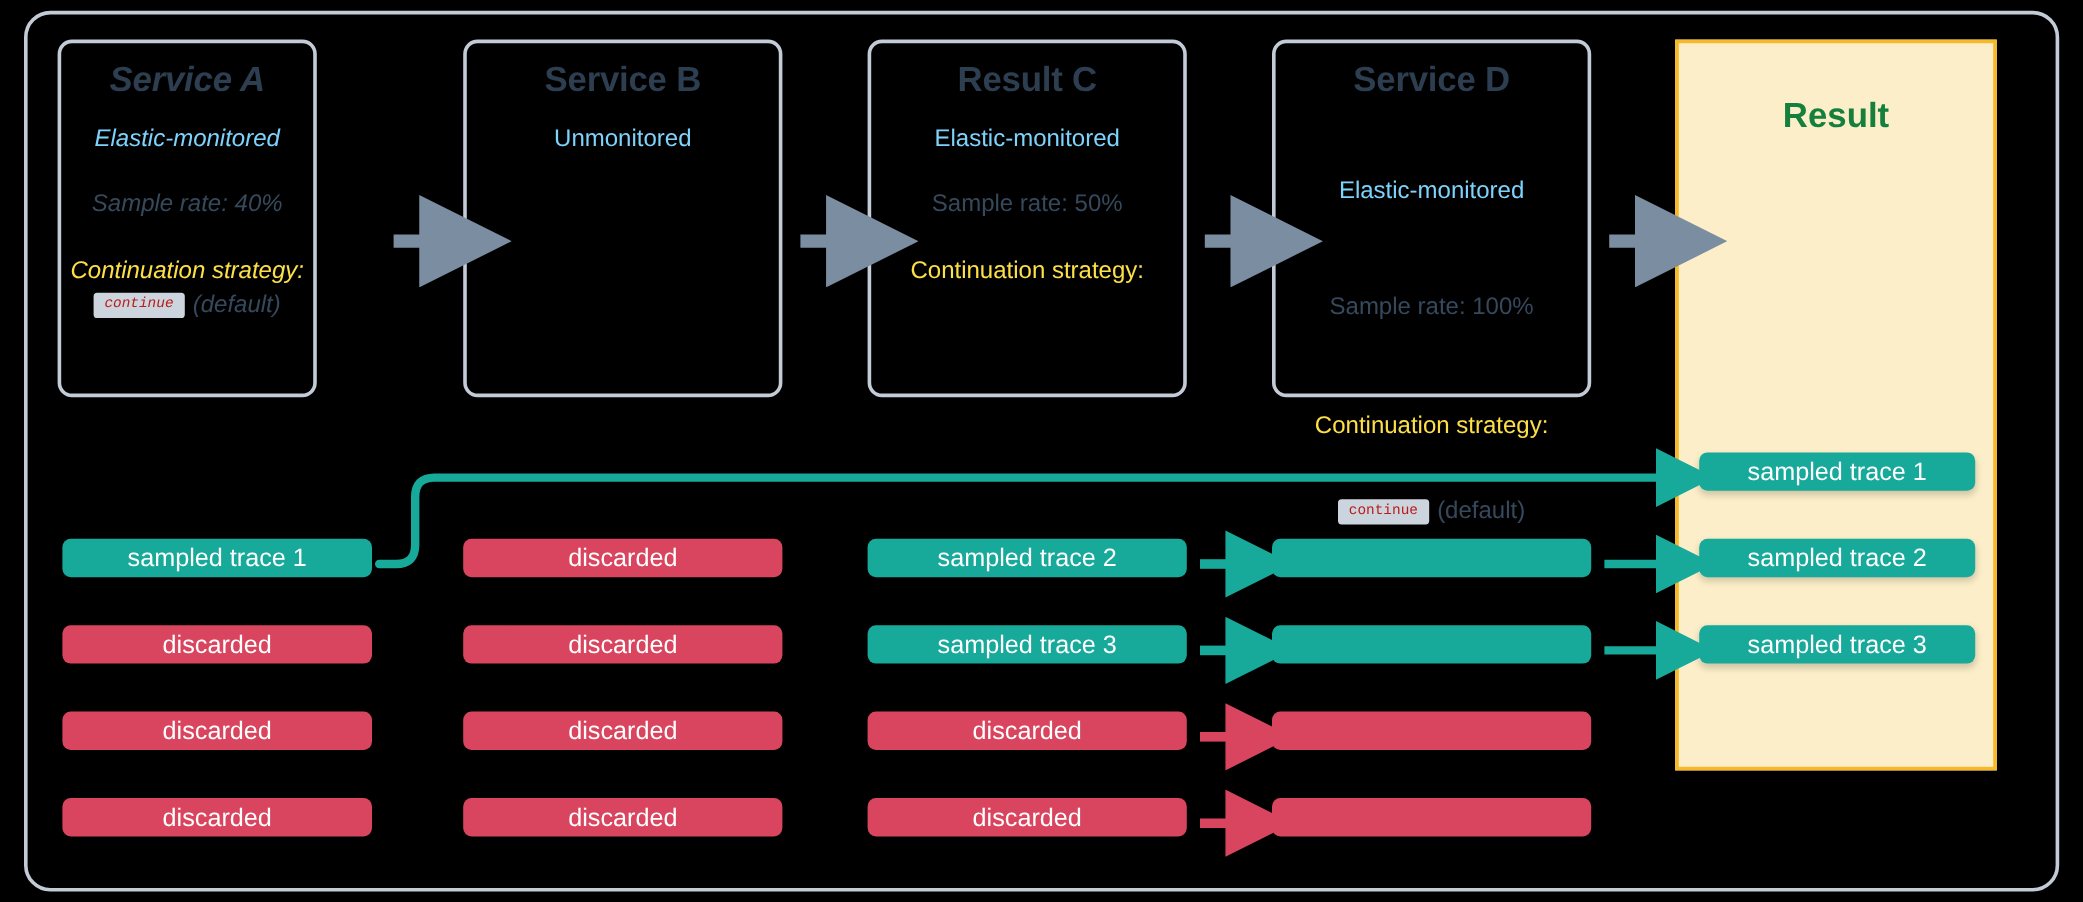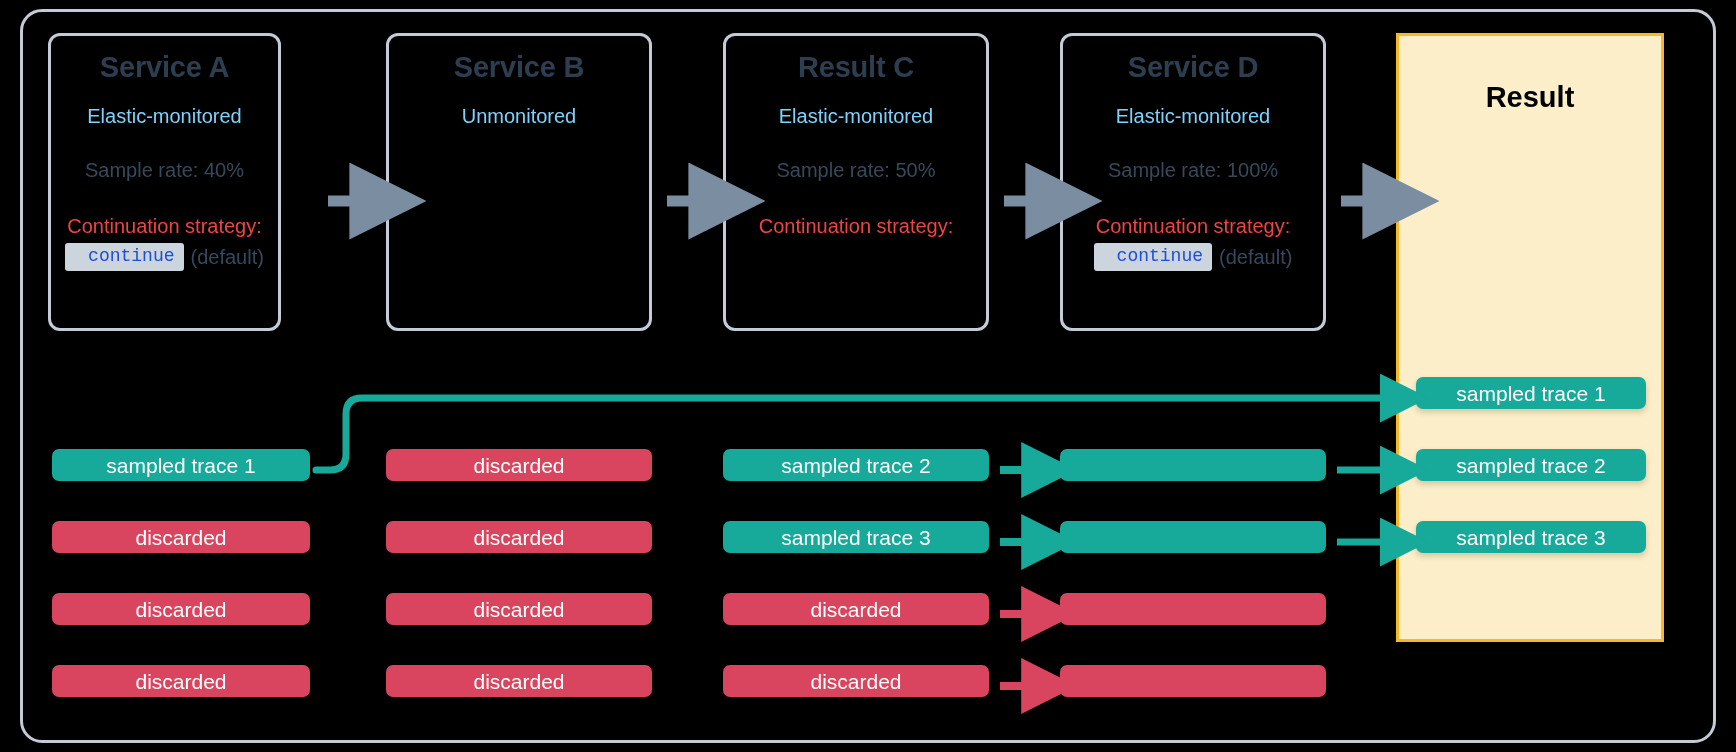--- a/index.html
+++ b/index.html
@@ -24,42 +24,42 @@
     background:#000;
     display:flex;flex-direction:column;align-items:center;
     padding-top:15px;
   }
   .svc-title{
     font-size:29px;font-weight:bold;color:#2c3e50;letter-spacing:-.2px;
     line-height:1.15;margin-bottom:20px;
   }
   .svc-sub{font-size:20px;color:#7dd3fc;line-height:1.2;margin-bottom:30px;}
   .svc-rate{font-size:20px;color:#36495c;line-height:1.2;margin-bottom:32px;}
-  .svc-cont{font-size:20px;color:#ef4444;line-height:1.28;text-align:center;}
+  .svc-cont{font-size:20px;color:#fde047;line-height:1.28;text-align:center;}
   .svc-strat-line{
     display:flex;align-items:center;justify-content:center;gap:7px;
     margin-top:3px;flex-wrap:nowrap;
   }
   .code{
     font-family:"Liberation Mono",monospace;
-    font-size:18px;color:#1d4ed8;background:#ccd5dd;
-    padding:2px 9px 3px 23px;border-radius:3px;white-space:nowrap;
+    font-size:12px;color:#b91c1c;background:#ccd5dd;
+    padding:2px 9px 3px 9px;border-radius:3px;white-space:nowrap;
     line-height:1.3;
   }
   .code-note{font-size:20px;color:#36495c;}
 
   
   .result-panel{
     position:absolute;left:1396px;top:33px;width:268px;height:609px;
     background:#fbeec8;border:3px solid #f5b battery;box-sizing:border-box;
   }
   .result-panel{border:3px solid #f7b928;}
   .result-title{
     position:absolute;left:0;right:0;top:45px;text-align:center;
-    font-size:29px;font-weight:bold;color:#000000;
+    font-size:29px;font-weight:bold;color:#15803d;
   }
 
   
   .bar{
     position:absolute;height:32px;border-radius:7px;
     display:flex;align-items:center;justify-content:center;
     color:#fff;font-size:21px;line-height:1;
     box-sizing:border-box;
   }
   .bar.green{background:#17a99a;}
@@ -69,21 +69,21 @@
   
   .overlay{position:absolute;left:0;top:0;width:1736px;height:752px;pointer-events:none;}
 </style>
 </head>
 <body>
 
 <div class="stage">
 
   <div class="outer-frame"></div>
 
-  <div class="svc" style="left:48px;width:233px;">
+  <div class="svc" style="left:48px;width:216px;font-style:italic;">
     <div class="svc-title">Service A</div>
     <div class="svc-sub">Elastic-monitored</div>
     <div class="svc-rate">Sample rate: 40%</div>
     <div class="svc-cont">Continuation strategy:</div>
     <div class="svc-strat-line">
       <span class="code">continue</span>
       <span class="code-note">(default)</span>
     </div>
   </div>
 
@@ -92,21 +92,21 @@
     <div class="svc-sub">Unmonitored</div>
   </div>
 
   <div class="svc" style="left:723px;width:266px;">
     <div class="svc-title">Result C</div>
     <div class="svc-sub">Elastic-monitored</div>
     <div class="svc-rate">Sample rate: 50%</div>
     <div class="svc-cont">Continuation strategy:</div>
   </div>
 
-  <div class="svc" style="left:1060px;width:266px;">
+  <div class="svc" style="left:1060px;width:266px;gap:43px;">
     <div class="svc-title">Service D</div>
     <div class="svc-sub">Elastic-monitored</div>
     <div class="svc-rate">Sample rate: 100%</div>
     <div class="svc-cont">Continuation strategy:</div>
     <div class="svc-strat-line">
       <span class="code">continue</span>
       <span class="code-note">(default)</span>
     </div>
   </div>
 

